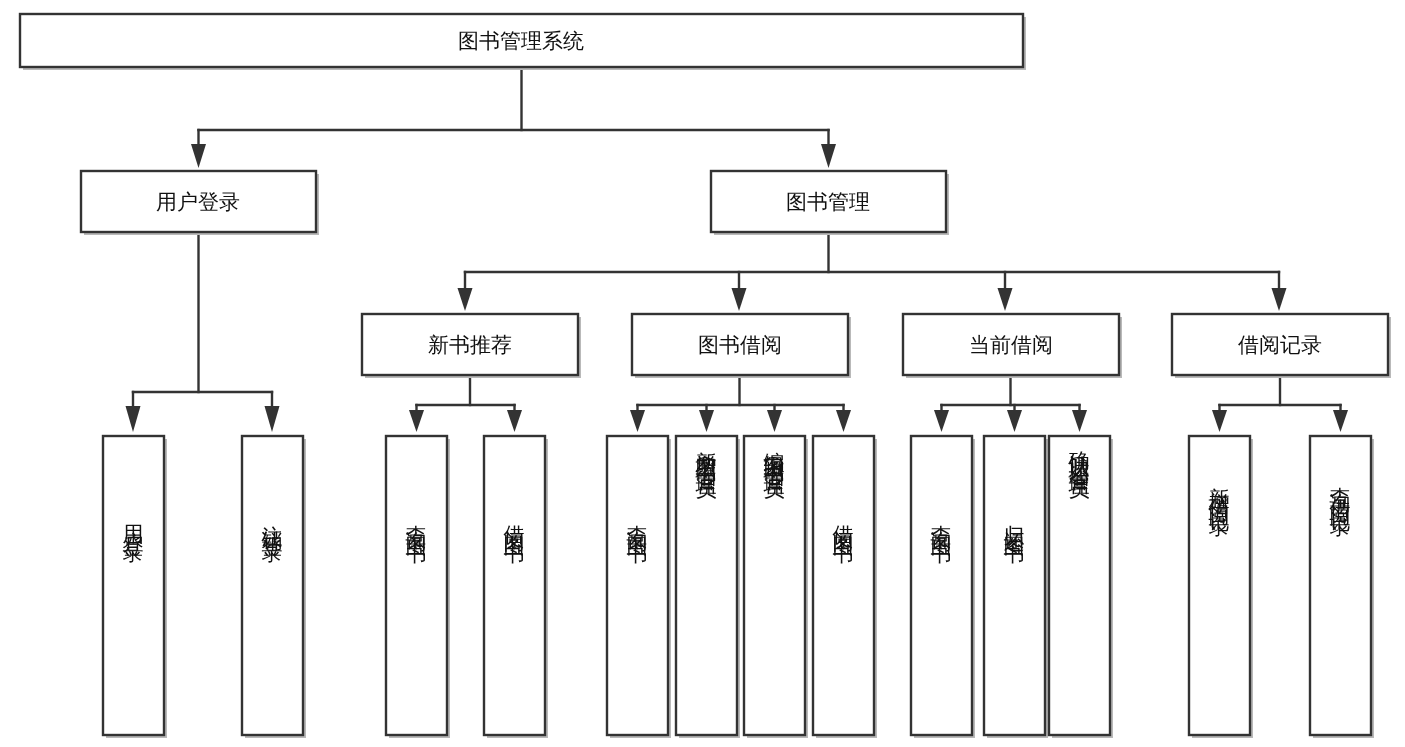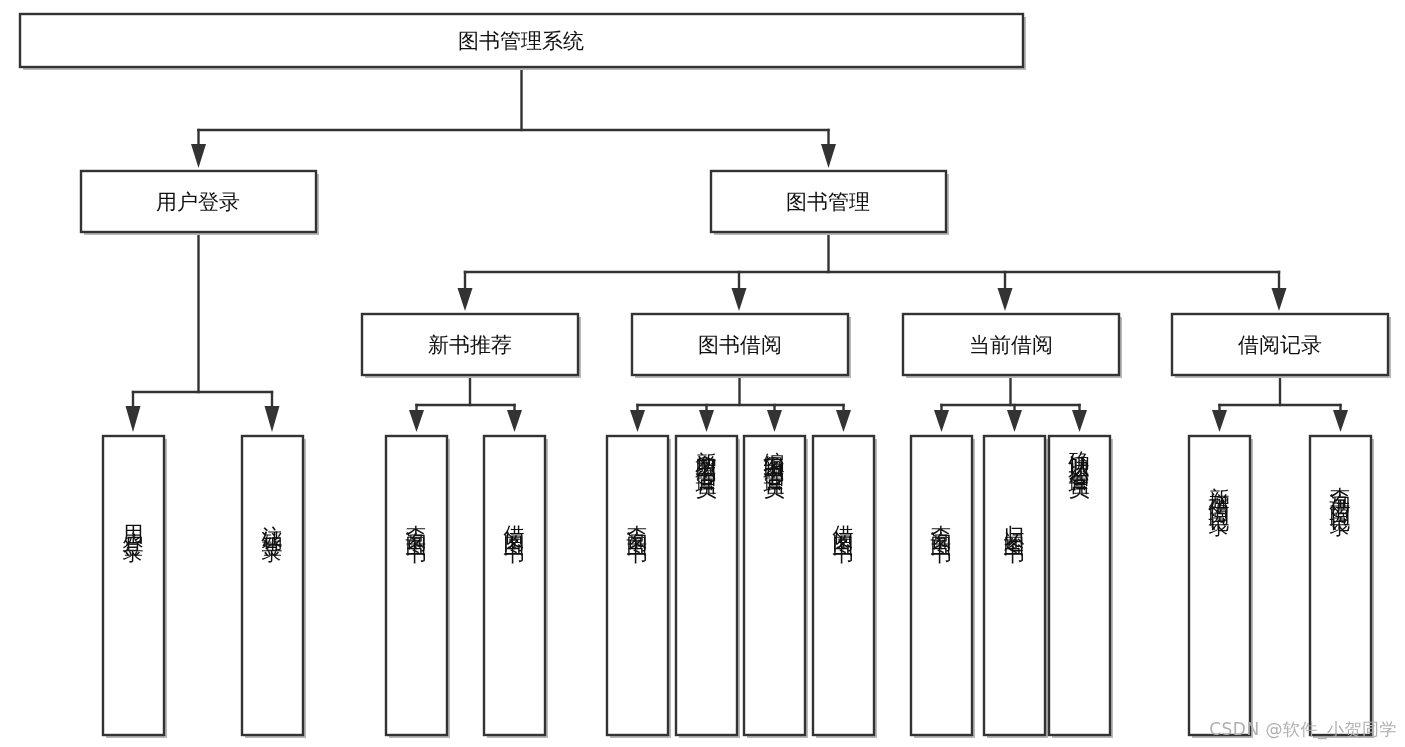--- a/index.html
+++ b/index.html
@@ -265,15 +265,14 @@
     </g>
 
     <g>
       <rect class="node-rect-shadow" x="1313" y="439" width="61" height="299"></rect>
       <rect class="node-rect" x="1310" y="436" width="61" height="299"></rect>
       <text class="node-label-v" x="1340" y="488" writing-mode="tb" glyph-orientation-vertical="0" letter-spacing="6">查询借阅记录</text>
     </g>
 
   </svg>
 
-  <div class="watermark">CSDN @软件_小贺同学</div>
 
 </div>
 
 </body></html>

